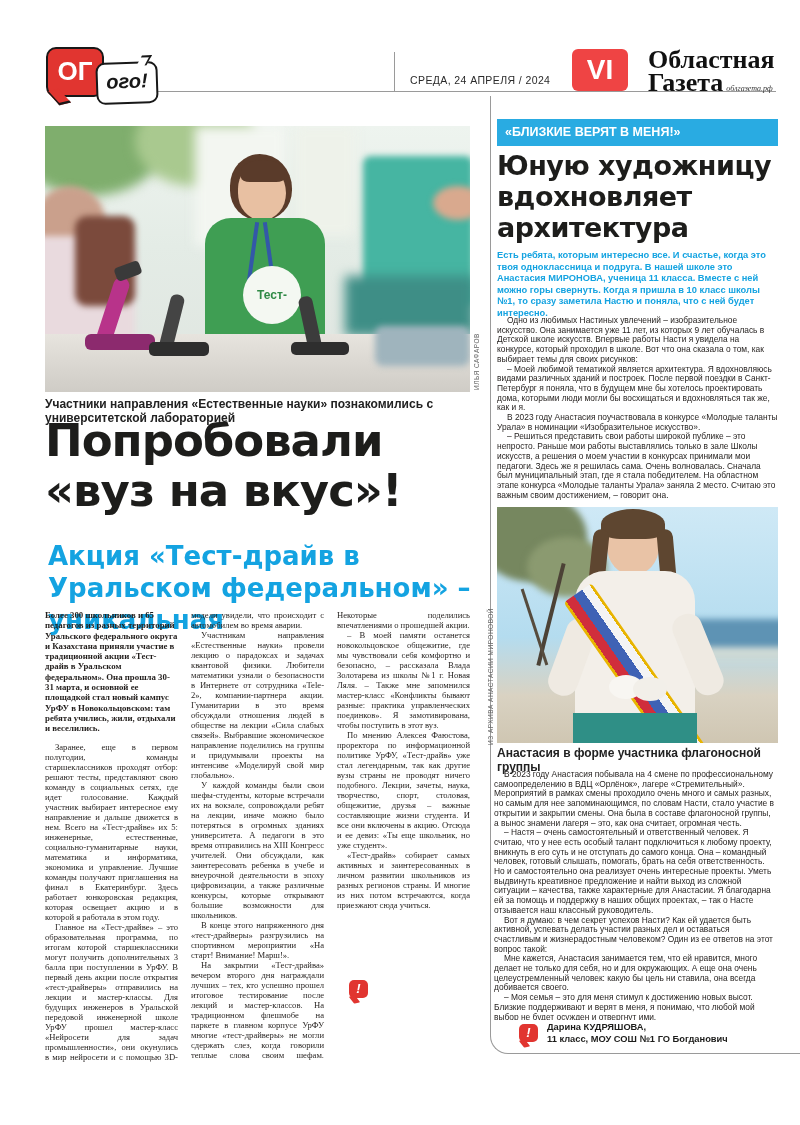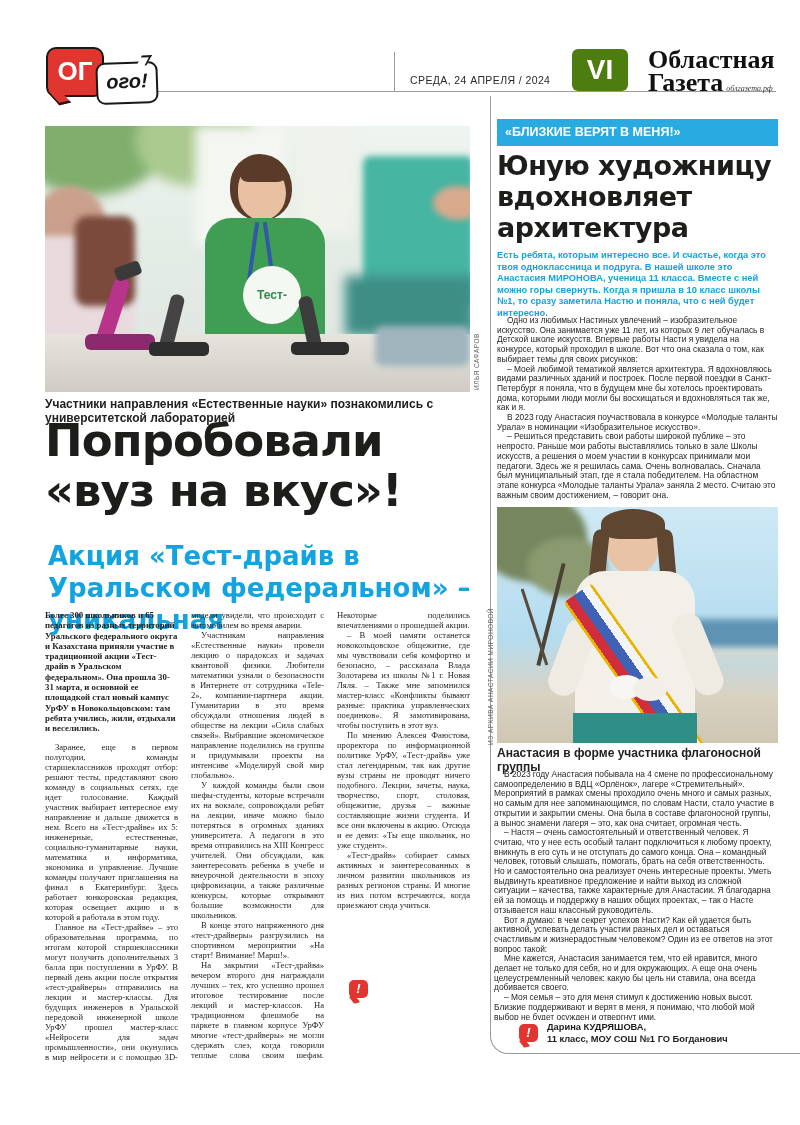--- a/index.html
+++ b/index.html
@@ -13,21 +13,21 @@
   .logo-red{left:46px;top:47px;width:54px;height:46px;background:#e13530;border:2px solid #181818;
             border-radius:10px;color:#fff;font-weight:bold;font-size:26px;text-align:center;line-height:44px;z-index:3;}
   .logo-red::after{content:"";position:absolute;left:4px;bottom:-9px;width:12px;height:12px;background:#e13530;
             border-left:2px solid #181818;border-bottom:2px solid #181818;transform:skewX(35deg) rotate(-12deg);}
   .logo-white{left:96px;top:62px;width:58px;height:38px;background:#fff;border:2.5px solid #181818;
             border-radius:9px;color:#181818;font-weight:bold;font-style:italic;font-size:20px;text-align:center;
             line-height:34px;z-index:4;transform:rotate(-2deg);}
   .logo-white::after{content:"";position:absolute;right:6px;top:-8px;width:8px;height:8px;background:#fff;
             border-right:2px solid #181818;border-top:2px solid #181818;transform:skewX(-30deg);}
   .hdr-date{left:410px;top:74px;font-size:10.5px;letter-spacing:.4px;color:#2a2a2a;}
-  .vi-box{left:572px;top:49px;width:56px;height:42px;background:#4d7c0f;border-radius:6px;color:#fff;
+  .vi-box{left:572px;top:49px;width:56px;height:42px;background:#ef4444;border-radius:6px;color:#fff;
           font-weight:bold;font-size:28px;text-align:center;line-height:42px;}
   .masthead{left:648px;top:48px;width:130px;font-family:"Liberation Serif",serif;font-weight:bold;
             font-size:26px;line-height:23px;color:#111;}
   .masthead .site{font-family:"Liberation Serif",serif;font-weight:normal;font-style:italic;
             font-size:8px;color:#333;margin-left:3px;letter-spacing:0;}
 
   
   .right-frame{left:490px;top:96px;width:320px;height:957px;border-left:1.5px solid #9a9a9a;
                border-bottom:1.5px solid #9a9a9a;border-bottom-left-radius:18px;}
 

